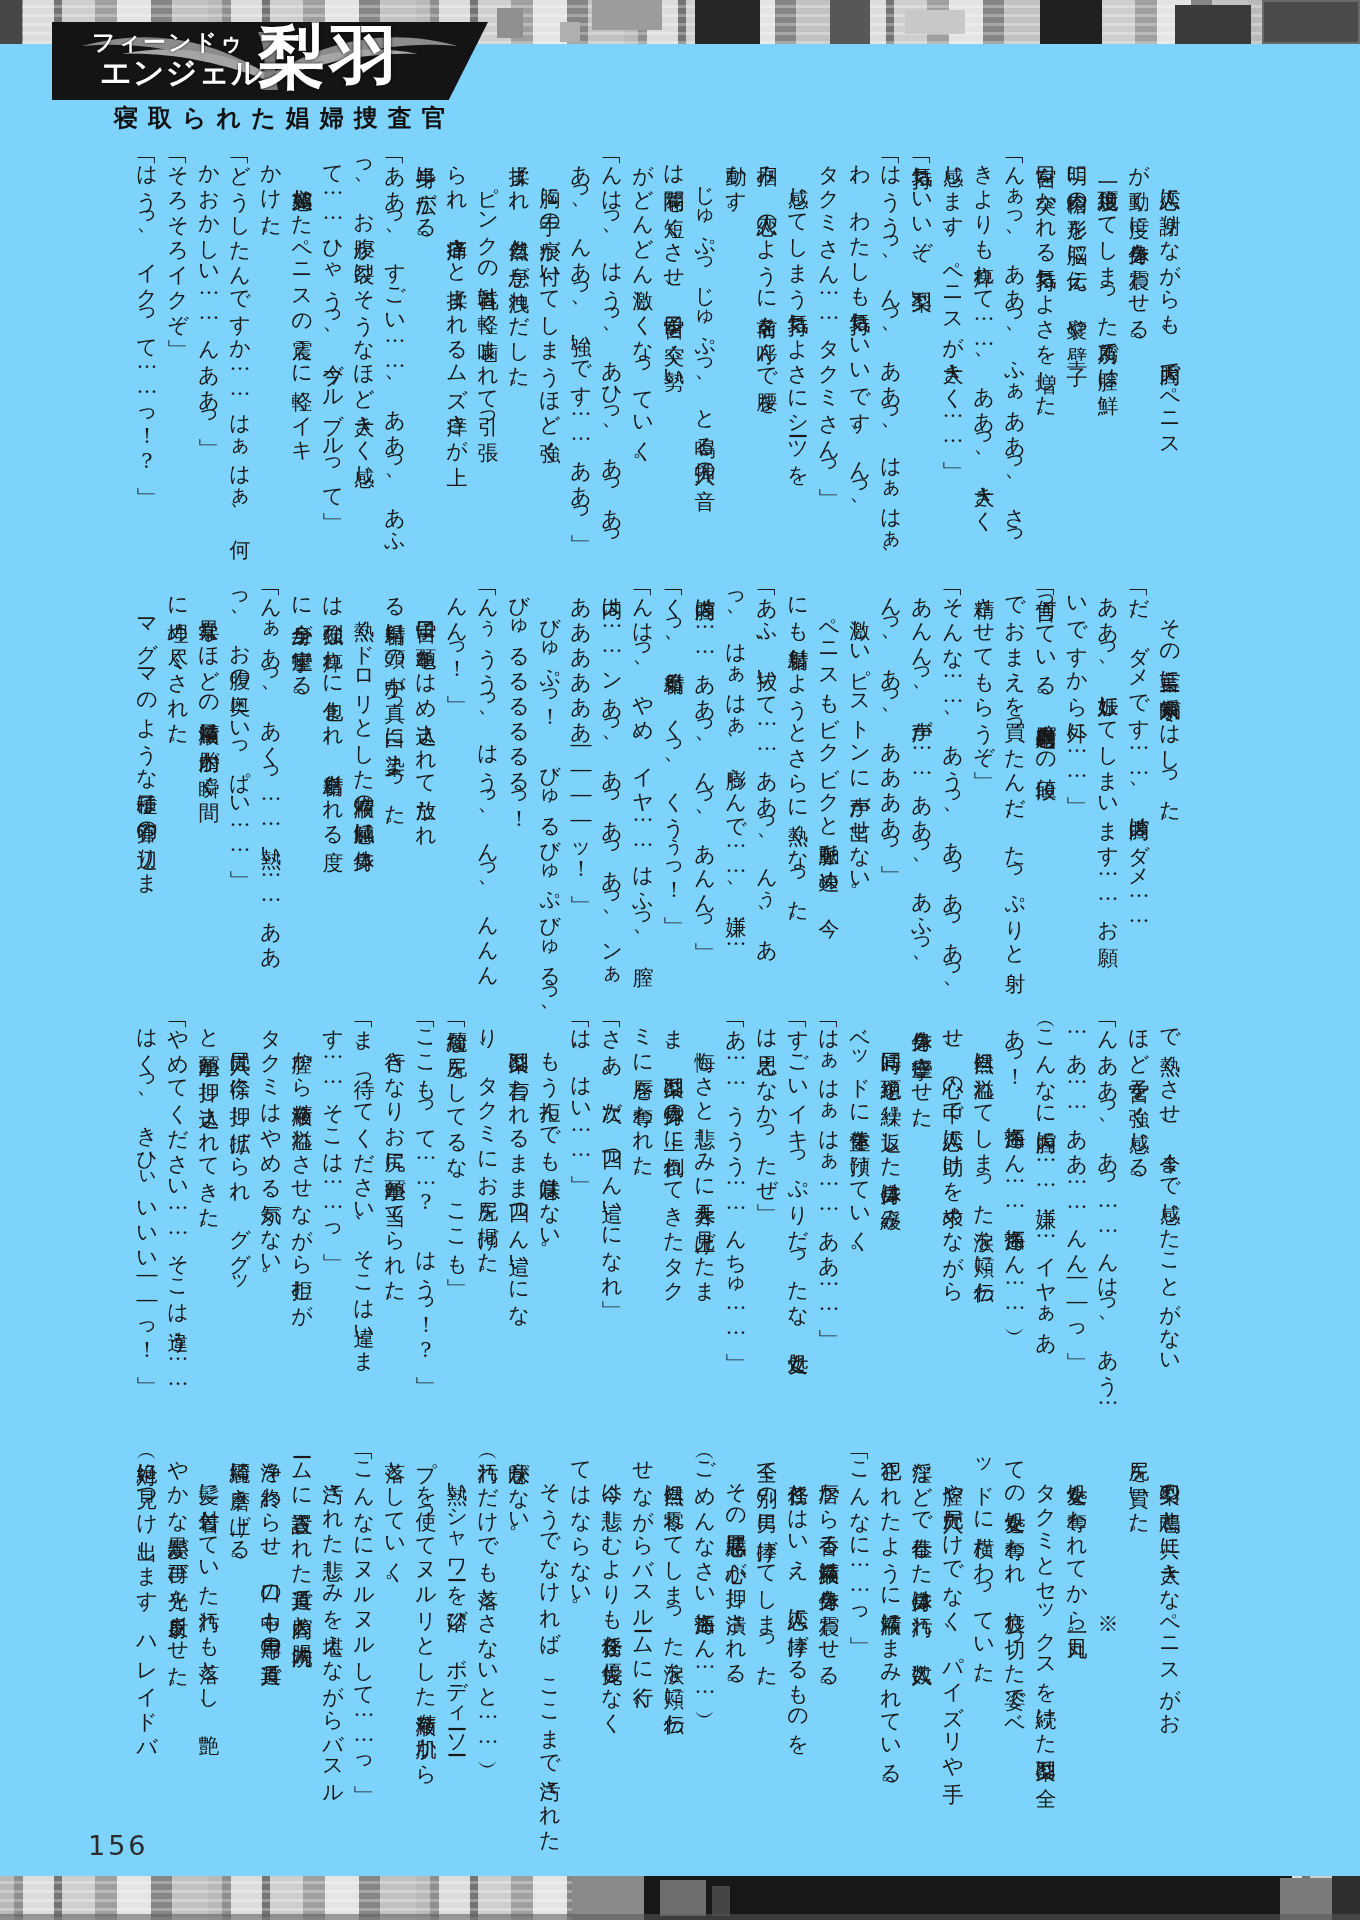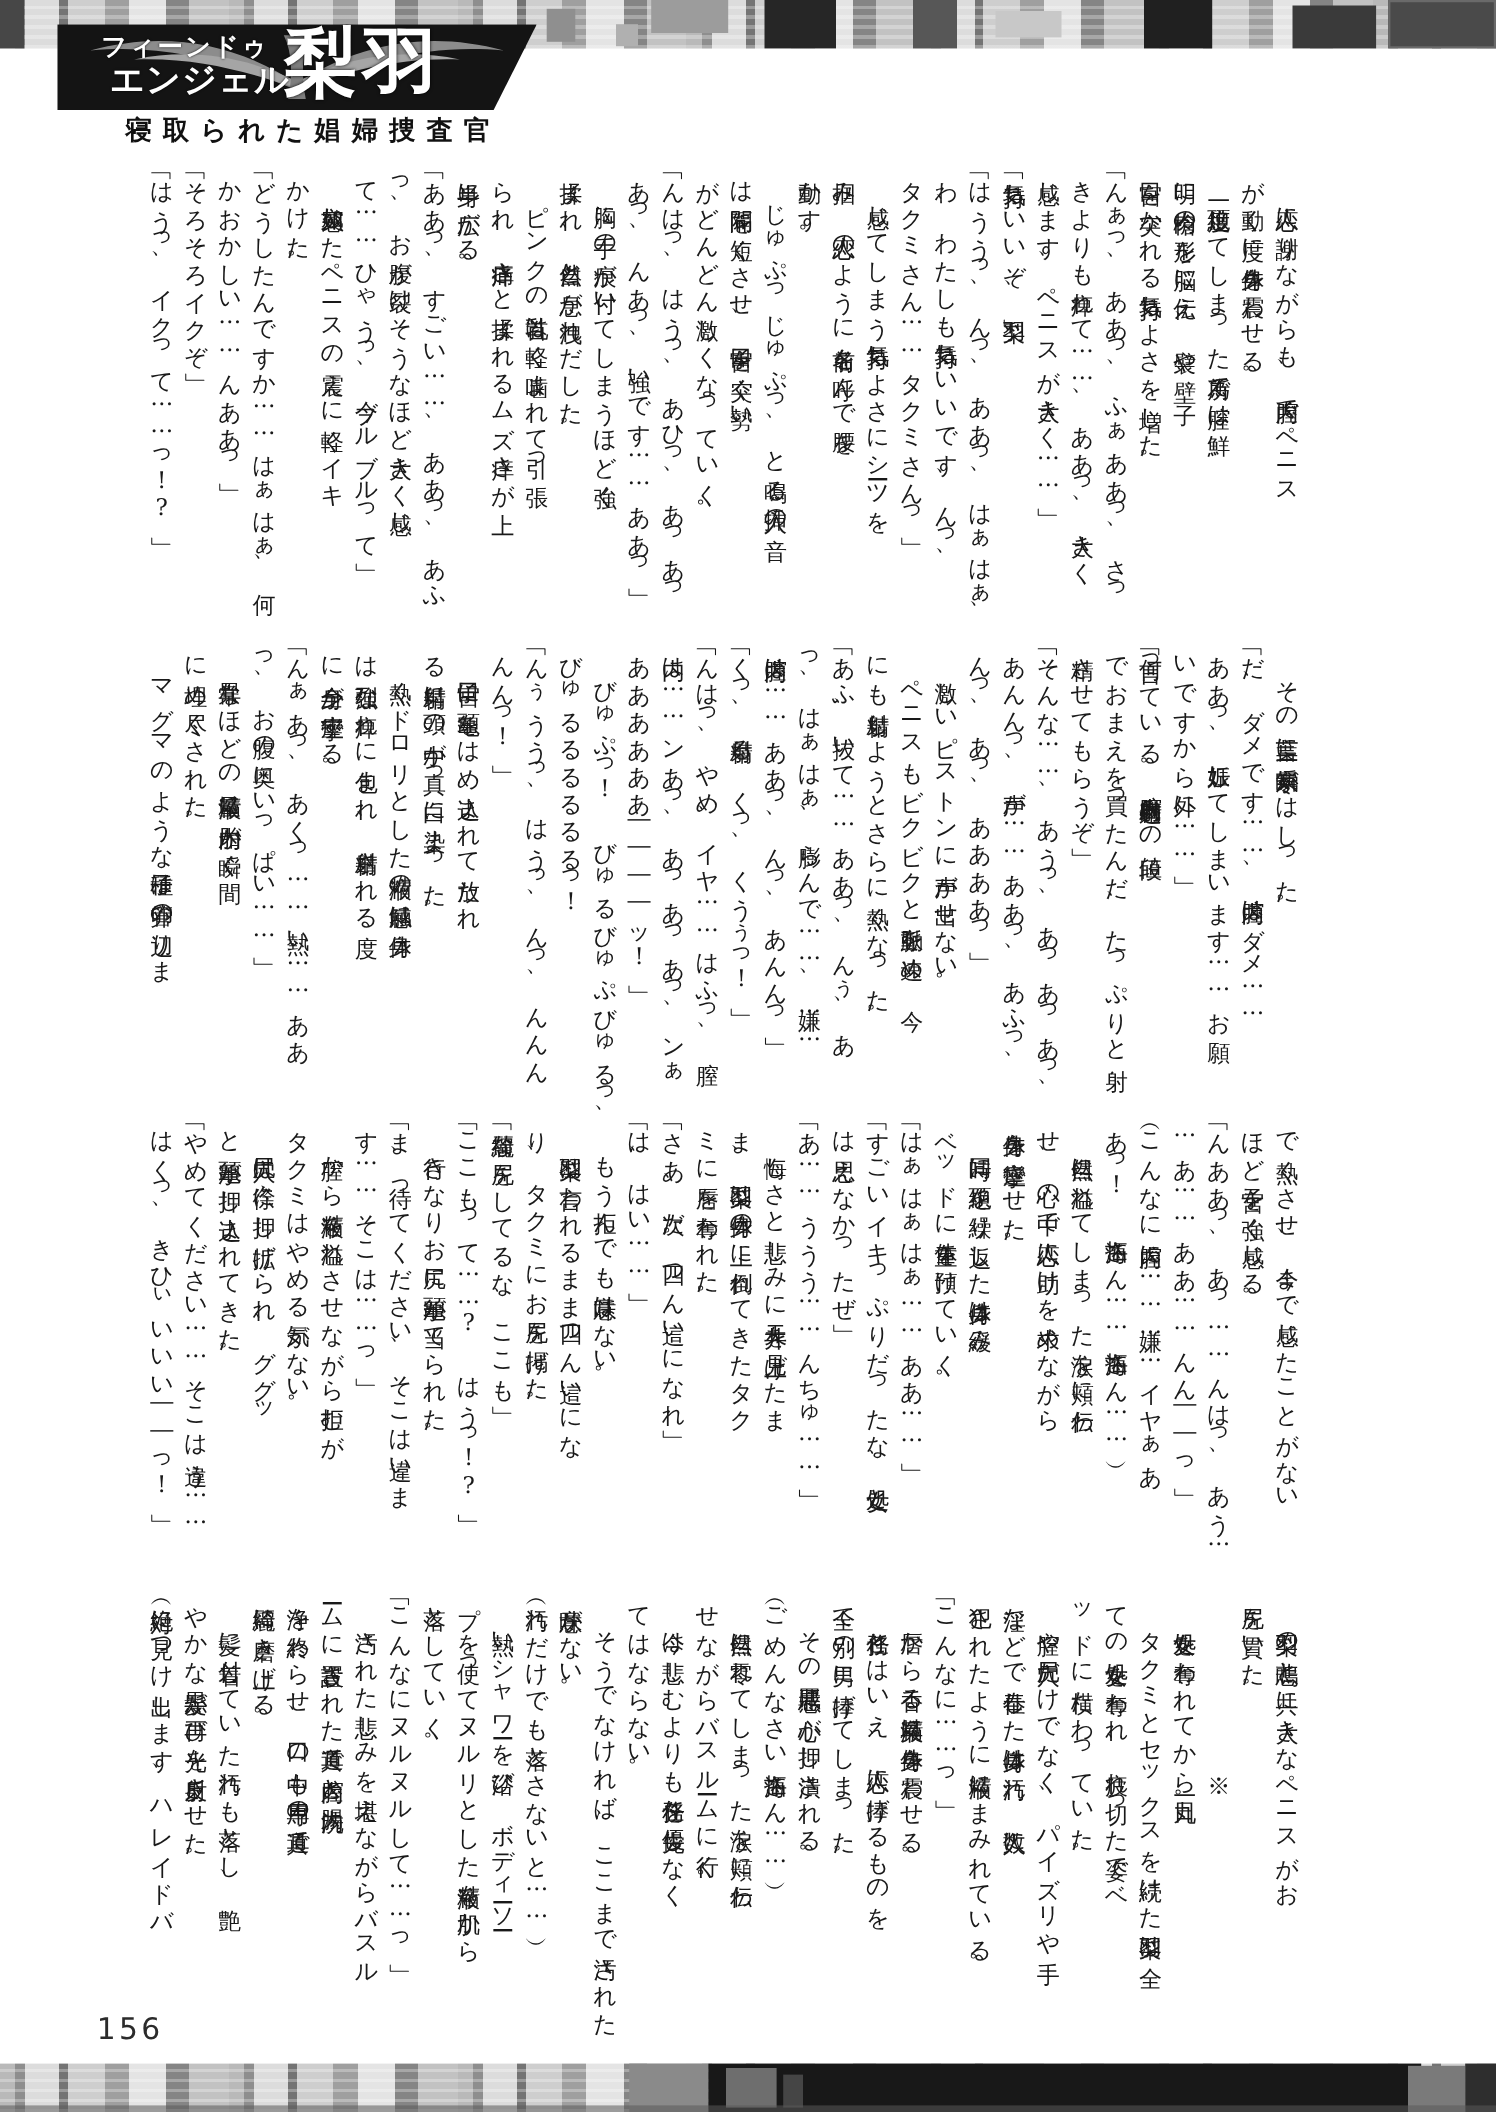--- a/index.html
+++ b/index.html
@@ -1,17 +1,17 @@
 <!DOCTYPE html>
 <html><head>
 <meta charset="utf-8">
 <style>
   html,body{margin:0;padding:0;}
   body{background:#e8e8e8;}
-  .page{position:relative;width:1360px;height:1920px;background:#ffffff;overflow:hidden;
+  .page{position:relative;width:1360px;height:1920px;background:#7dd3fc;overflow:hidden;
         font-family:"DejaVu Serif","Liberation Serif",serif;}
 
   
   .strip{position:absolute;left:0;width:1360px;
     background:
       repeating-linear-gradient(0deg, rgba(255,255,255,.28) 0 3px, rgba(0,0,0,0) 3px 9px),
       repeating-linear-gradient(90deg,#b9b9b9 0 14px,#8e8e8e 14px 23px,#dcdcdc 23px 54px,
         #747474 54px 62px,#cecece 62px 95px,#9f9f9f 95px 117px,#e4e4e4 117px 151px,
         #858585 151px 172px,#c2c2c2 172px 208px);}
   .strip-top{top:0;height:44px;}

